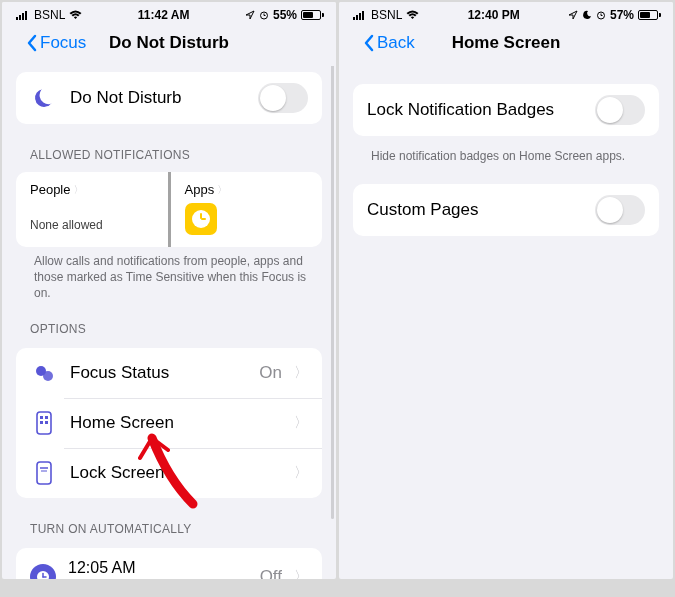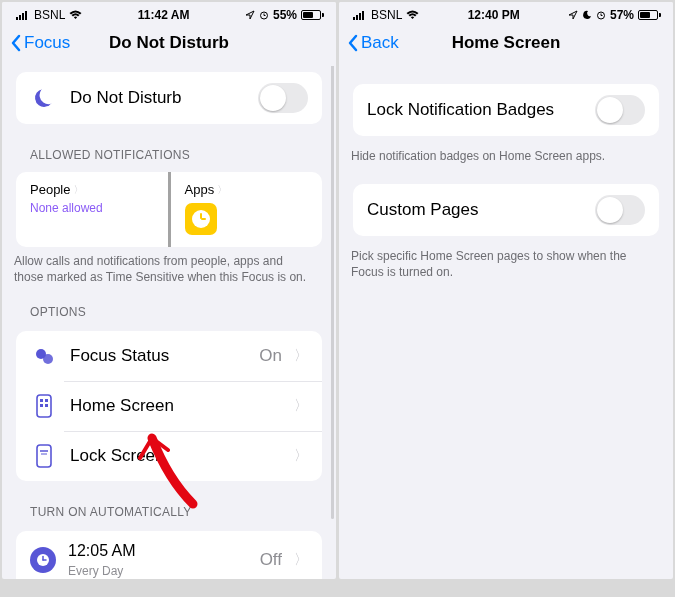--- a/index.html
+++ b/index.html
@@ -3,42 +3,42 @@
 <meta charset="utf-8">
 <style>
   * { box-sizing: border-box; margin: 0; padding: 0; font-family: -apple-system, "Helvetica Neue", Arial, sans-serif; }
   body { width: 675px; height: 597px; background: #d9d9d9; display: flex; gap: 3px; padding: 2px; overflow: hidden; }
   .phone { background: #f2f2f7; width: 334px; height: 577px; position: relative; overflow: hidden; border-radius: 2px; }
   .phone2 { width: 334px; }
   .status-bar { display: flex; align-items: center; justify-content: space-between; padding: 6px 12px 2px 14px; font-size: 12px; font-weight: 600; color: #000; background: #f2f2f7; }
   .status-left, .status-right { display: flex; align-items: center; gap: 4px; }
   .status-left .carrier { font-weight: 500; }
   .status-center { font-weight: 600; font-size: 12px; }
-  .nav-bar { display: flex; align-items: center; padding: 6px 10px 10px 8px; position: relative; background: #f2f2f7; height: 42px; }
+  .nav-bar { display: flex; align-items: center; padding: 6px 10px 10px 24px; position: relative; background: #f2f2f7; height: 42px; }
   .nav-back { color: #007aff; font-size: 17px; display: flex; align-items: center; gap: 2px; cursor: pointer; }
   .nav-title { position: absolute; left: 0; right: 0; text-align: center; font-size: 17px; font-weight: 600; color: #000; pointer-events: none; }
   .scroll { height: calc(100% - 62px); overflow-y: auto; padding: 0 0 20px 0; }
   .card { background: #fff; margin: 6px 14px; border-radius: 10px; overflow: hidden; }
   .row { display: flex; align-items: center; padding: 11px 14px; gap: 12px; position: relative; cursor: pointer; }
   .row + .row::before { content: ""; position: absolute; top: 0; left: 48px; right: 0; height: 1px; background: #e5e5ea; }
   .row .title { font-size: 17px; color: #000; flex: 1; }
   .row .value { font-size: 17px; color: #8e8e93; }
   .row .sub { font-size: 12px; color: #8e8e93; display:block; margin-top:4px; }
   .chev { color: #c7c7cc; font-size: 14px; }
   .section-header { font-size: 12px; color: #6d6d72; letter-spacing: 0.3px; padding: 18px 28px 6px 28px; text-transform: uppercase; }
-  .footer-text { font-size: 12px; color: #6d6d72; padding: 6px 24px 2px 12px; line-height: 1.35; }
+  .footer-text { font-size: 12px; color: #6d6d72; padding: 6px 24px 2px 32px; line-height: 1.35; }
   .switch { width: 50px; height: 30px; background: #e9e9eb; border-radius: 15px; position: relative; flex-shrink: 0; }
   .switch::after { content: ""; position: absolute; width: 26px; height: 26px; background: #fff; border-radius: 50%; top: 2px; left: 2px; box-shadow: 0 1px 2px rgba(0,0,0,0.25); }
   .icon-box { width: 28px; height: 28px; border-radius: 6px; display: flex; align-items: center; justify-content: center; flex-shrink: 0; }
   .moon-shape { width: 18px; height: 18px; border-radius: 50%; box-shadow: inset 5px -2px 0 0 #5856d6; transform: rotate(-10deg); }
   .allowed-card { background:#fff; margin: 4px 14px 0 14px; border-radius:10px; display:flex; overflow:hidden; }
   .allowed-col { flex:1; padding:10px 14px 12px 14px; cursor:pointer; }
   .allowed-col + .allowed-col { border-left: 3px solid #a3a3a3; }
   .allowed-label { font-size:13px; color:#000; display:flex; align-items:center; gap:3px; }
-  .allowed-sub { font-size:12px; color:#8b5cf6; margin-top:4px; }
+  .allowed-sub { font-size:12px; color:#404040; margin-top:21px; }
   .app-icon { width:32px; height:32px; background:#ffcc00; border-radius:7px; margin-top:6px; display:flex; align-items:center; justify-content:center; }
   .clock-face { width:18px; height:18px; border-radius:50%; background:#fff; position:relative; }
   .clock-face::before { content:""; position:absolute; width:2px; height:6px; background:#ffcc00; left:8px; top:3px; border-radius:1px; }
   .clock-face::after { content:""; position:absolute; width:5px; height:2px; background:#ffcc00; left:9px; top:8px; border-radius:1px; }
   .mini-chev { color:#c7c7cc; font-size:10px; }
   .cursor-arrow { position:absolute; left:136px; top:422px; pointer-events:none; }
   .scroll-indicator { position:absolute; right:2px; top:62px; bottom:60px; width:3px; background:#cfcfd3; border-radius:2px; }
   svg { display:block; }
   .battery { display:flex; align-items:center; gap:1px; }
   .batt-body { width:20px; height:10px; border:1px solid #000; border-radius:2px; position:relative; }
@@ -247,15 +247,14 @@
       </div>
     </div>
     <div class="footer-text">Hide notification badges on Home Screen apps.</div>
 
     <div class="card" style="margin-top:18px">
       <div class="row">
         <div class="title">Custom Pages</div>
         <div class="switch"></div>
       </div>
     </div>
-    <div class="footer-text">Pick specific Home Screen pages to show when the Focus is turned on.</div>
   </div>
 </div>
 
 </body></html>

